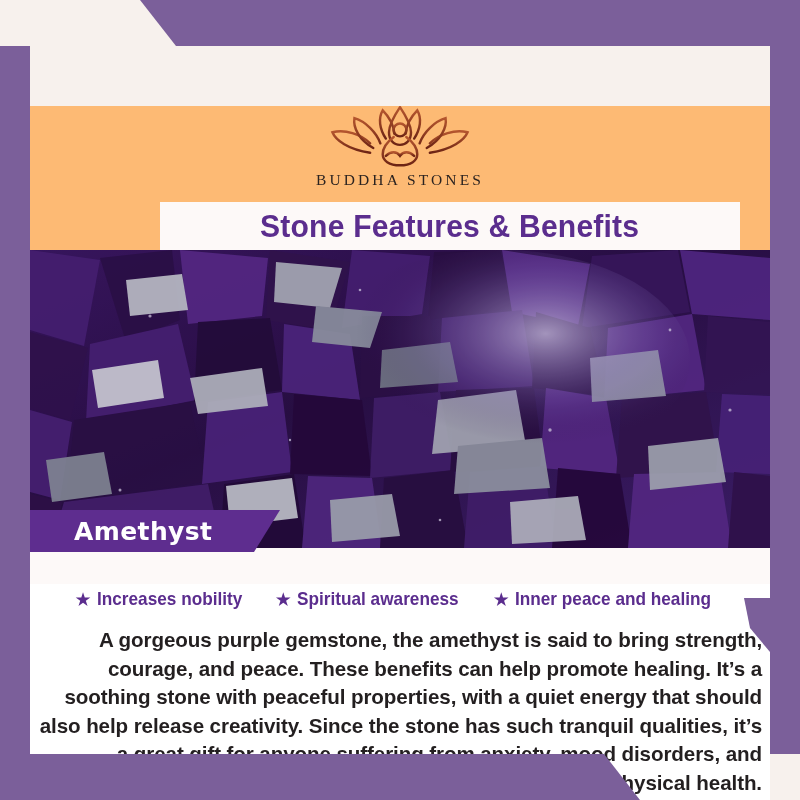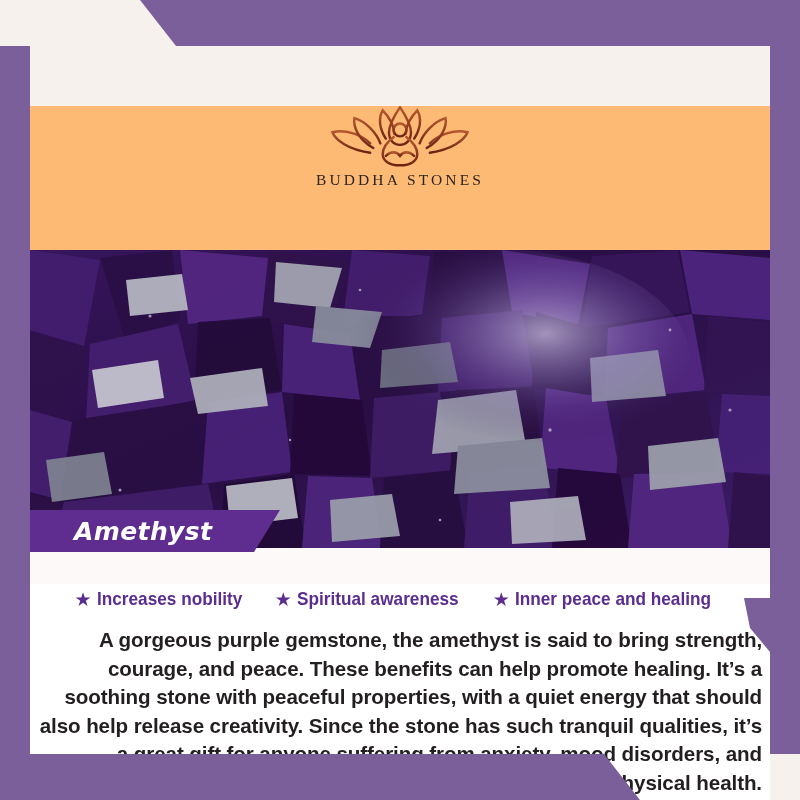--- a/index.html
+++ b/index.html
@@ -82,21 +82,21 @@
   
   .name-banner{
     position:absolute;left:0;top:404px;width:250px;height:42px;
     background:#5e2d8f;
     clip-path:polygon(0 0, 250px 0, 224px 42px, 0 42px);
     display:flex;align-items:center;z-index:4;
   }
   .name-text{
     color:#ffffff;font-size:25px;font-weight:bold;
     font-family:"DejaVu Sans", sans-serif;
-    letter-spacing:.4px;margin-left:44px;white-space:nowrap;font-style:italic;
+    letter-spacing:.4px;margin-left:44px;white-space:nowrap;
   }
 
   
   .text-card{
     position:absolute;left:0;top:442px;width:740px;height:266px;
     background:#fdf9f8;
   }
   .text-card-white{
     position:absolute;left:0;top:36px;width:740px;height:230px;
     background:#ffffff;
@@ -174,20 +174,23 @@
           <circle cx="100" cy="33" r="8.2"></circle>
 
           <path d="M92,42 C84,48 78,56 78,64 C78,72 86,78 100,78 C114,78 122,72 122,64 C122,56 116,48 108,42"></path>
 
           <path d="M82,66 C88,60 96,60 100,66 C104,60 112,60 118,66"></path>
         </g>
       </svg>
       <div class="logo-word">BUDDHA STONES</div>
     </div>
 
+    <div class="title-band">
+      <div class="title-text">Stone Features &amp; Benefits</div>
+    </div>
 
     <div class="photo">
       <svg viewBox="0 0 740 298" preserveAspectRatio="none">
         <defs>
           <linearGradient id="bg1" x1="0" y1="0" x2="1" y2="1">
             <stop offset="0%" stop-color="#3b1763"></stop>
             <stop offset="45%" stop-color="#2a0f45"></stop>
             <stop offset="100%" stop-color="#40206e"></stop>
           </linearGradient>
           <radialGradient id="glow" cx="0.62" cy="0.38" r="0.5">

